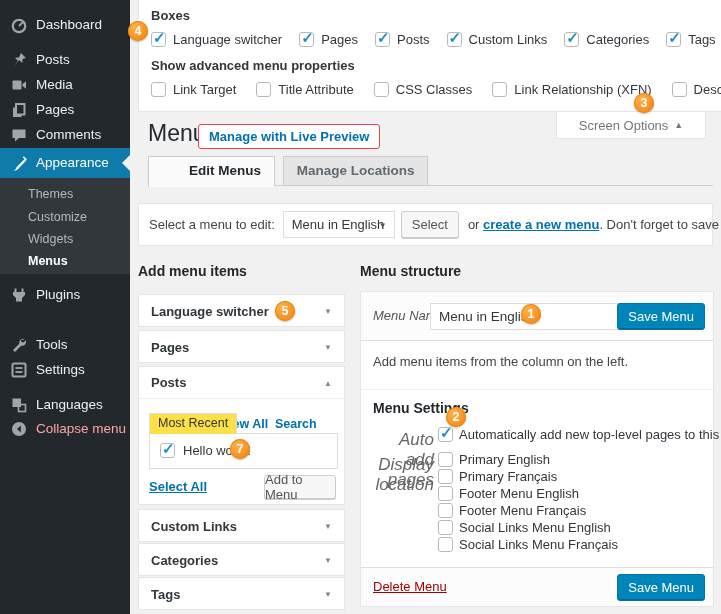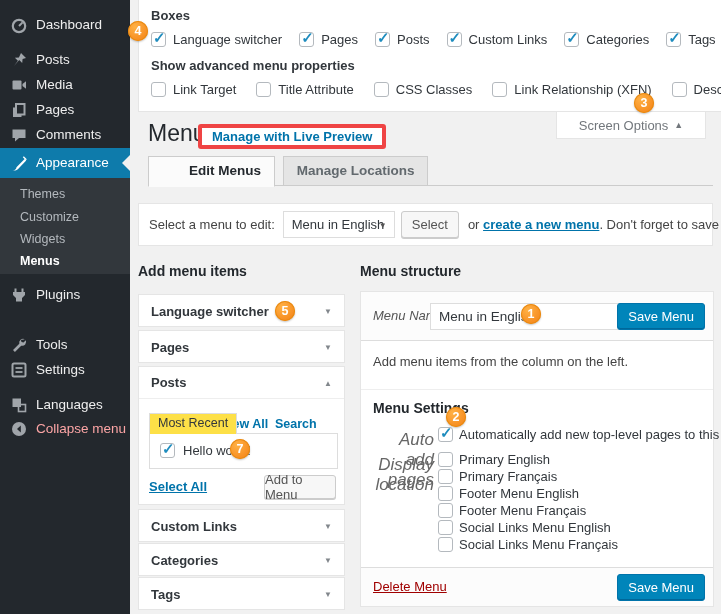--- a/index.html
+++ b/index.html
@@ -12,21 +12,21 @@
   
   .sidebar { position:absolute; left:0; top:0; width:130px; height:614px; background:#23282d; }
   .sb-item { position:absolute; left:0; width:130px; height:26px; line-height:26px; color:#eee; cursor:pointer; font-size:13.5px; }
   .sb-item .icn { position:absolute; left:10px; top:4px; width:18px; height:18px; color:#a0a5aa; }
   .sb-item .lbl { display:block; margin-left:36px; white-space:nowrap; }
   .sb-active { background:#0e7bab; height:30px; line-height:30px; color:#fff; }
   .sb-active .icn { top:6px; color:#fff; }
   .sb-active .notch { position:absolute; right:0; top:7px; width:0; height:0;
     border-top:8px solid transparent; border-bottom:8px solid transparent; border-right:8px solid #f1f1f1; }
   .submenu { position:absolute; left:0; top:178px; width:130px; height:96px; background:#32373c; }
-  .sub-item { position:absolute; left:0; width:130px; height:20px; line-height:20px; padding-left:20px; color:#b4b9be; font-size:12.5px; cursor:pointer; }
+  .sub-item { position:absolute; left:0; width:130px; height:20px; line-height:20px; padding-left:28px; color:#b4b9be; font-size:12.5px; cursor:pointer; }
   .sub-item.current { color:#fff; font-weight:bold; }
   .sb-collapse .lbl { color:#fca5a5; }
   
   .cb { position:relative; display:inline-block; width:15px; height:15px; background:#fff;
         border:1px solid #b4b9be; border-radius:3px; vertical-align:-3px; flex:none; cursor:pointer; }
   .cb.checked::after { content:"✓"; position:absolute; left:1px; top:-4px; font-size:15px; font-weight:bold; color:#1e8cbe; }
   .link { color:#0073aa; text-decoration:underline; cursor:pointer;font-weight:bold; }
   .link.plain { text-decoration:none; }
   .button { display:inline-flex; align-items:center; justify-content:center; background:#f7f7f7;
             border:1px solid #ccc; border-radius:3px; color:#555; font-size:13px; cursor:pointer;
@@ -41,21 +41,21 @@
   .so-row label { display:inline-flex; align-items:center; gap:7px; cursor:pointer; }
   .so-row.boxes label { margin-right:17px; }
   .so-row.adv label { margin-right:20px; }
   .so-tab { position:absolute; left:556px; top:112px; width:150px; height:27px; background:#fff;
             border:1px solid #e5e5e5; border-top:none; display:flex; align-items:center; justify-content:center;
             gap:6px; color:#72777c; cursor:pointer; }
   .so-arrow { font-size:9px; color:#72777c; }
   
   .page-title { position:absolute; left:148px; top:120px; font-size:23px; font-weight:400; color:#23282d; }
   .title-action { position:absolute; left:198px; top:124px; height:25px; padding:0 10px;
-                  background:#fff; border:4px solid #ef4444; border-radius:3px; color:#0073aa;
+                  background:#fff; border:1px solid #ef4444; border-radius:3px; color:#0073aa;
                   font-weight:bold; font-size:13px; display:inline-flex; align-items:center; cursor:pointer; }
   .nav-tabs { position:absolute; left:148px; top:156px; height:30px; }
   .tab-line { position:absolute; left:148px; top:185px; width:565px; border-bottom:1px solid #ccc; }
   .nav-tab { position:relative; display:inline-block; height:30px; line-height:28px; padding:0 13px;
              border:1px solid #ccc; background:#e5e5e5; color:#62696e; font-weight:bold; font-size:13.5px;
              margin-right:4px; cursor:pointer; z-index:2; }
   .nav-tab.active { background:#fbfbfb; color:#23282d; height:31px; border-bottom:1px solid #fbfbfb;padding-left:40px; }
   
   .select-bar { position:absolute; left:138px; top:203px; width:575px; height:43px;
                 display:flex; align-items:center; padding-left:10px; white-space:nowrap; }

